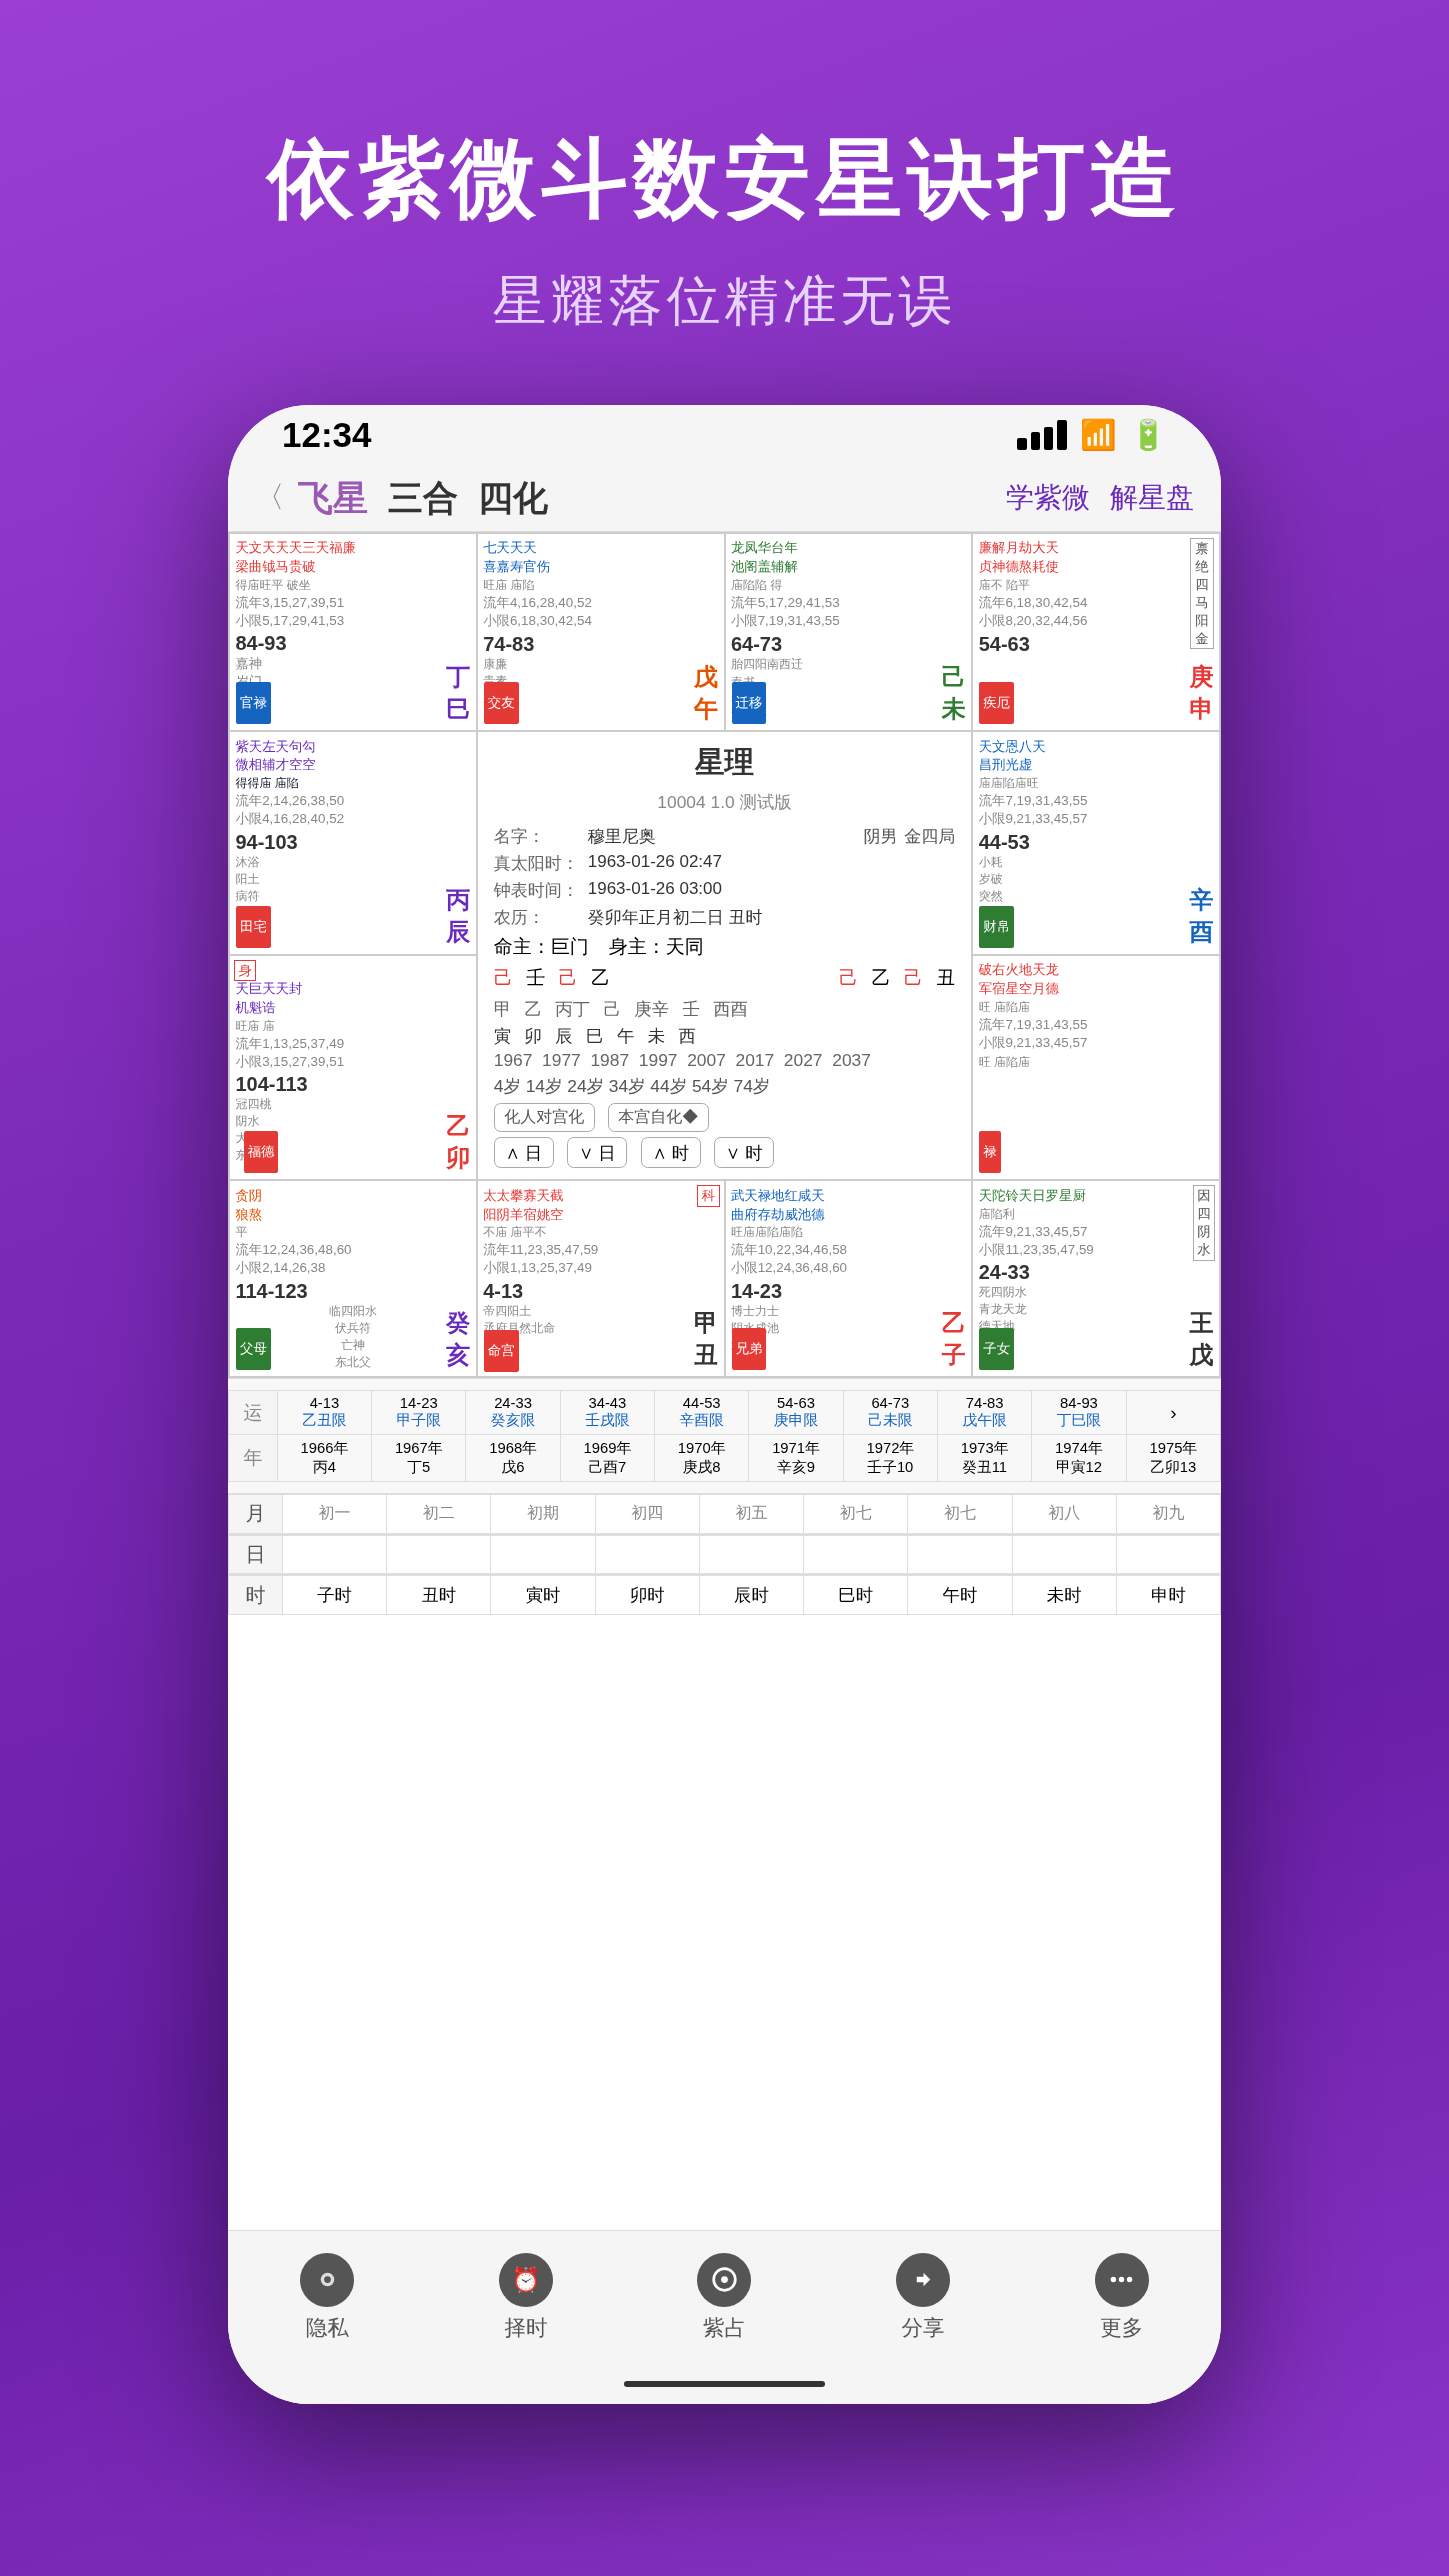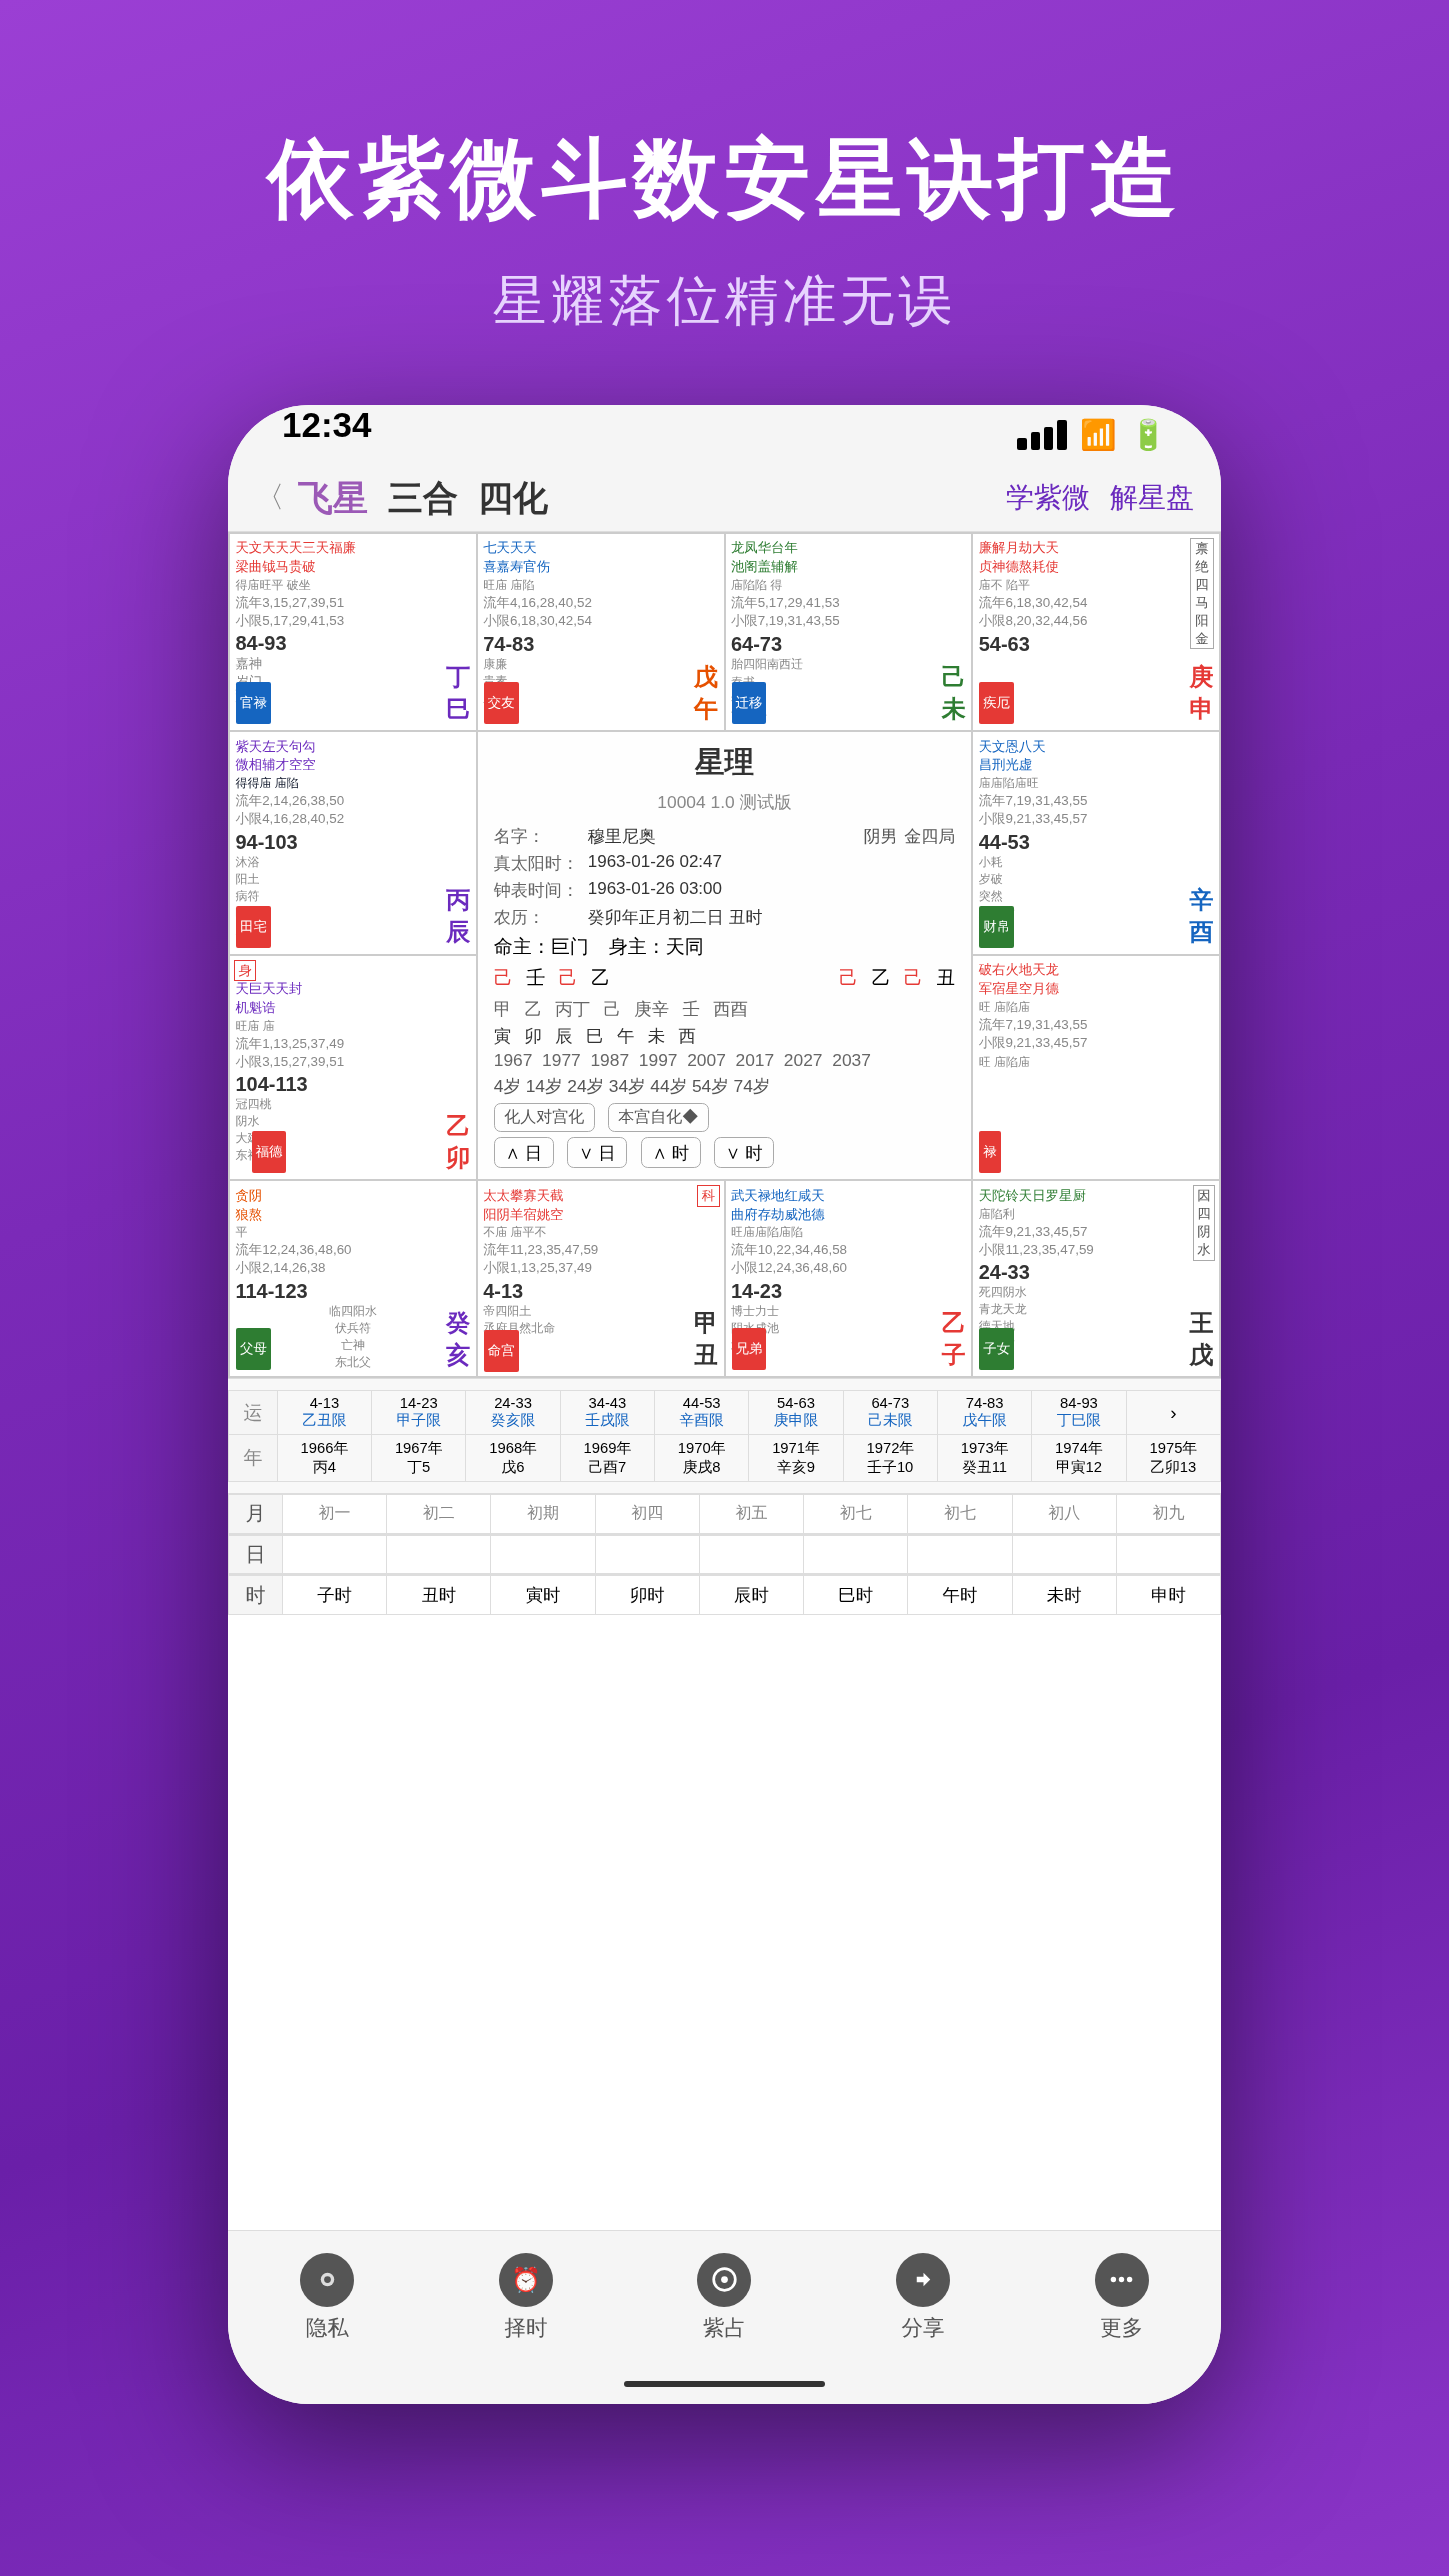--- a/index.html
+++ b/index.html
@@ -38,20 +38,21 @@
       overflow: hidden;
       position: relative;
       display: flex;
       flex-direction: column;
     }
     
     .status-bar {
       background: #f5f5f5;
       height: 60px;
       display: flex;
+      align-items: center;
       justify-content: space-between;
       padding: 0 54px;
       flex-shrink: 0;
     }
     .status-time {
       font-size: 35px;
       font-weight: 600;
       color: #000;
     }
     .status-icons {
@@ -432,21 +433,21 @@
 
       <div class="chart-cell cell-main">
         <div style="position:absolute;top:4px;left:4px;border:0.7px solid #e53935;padding:0.7px 3.4px;font-size:13.4px;color:#e53935;">身</div>
         <div class="stars-line cell-purple" style="font-size:13.4px;margin-top:19px;">天巨天天封<br>机魁诰</div>
         <div style="font-size:12px;color:#888;">旺庙 庙</div>
         <div class="liuyear">流年1,13,25,37,49<br>小限3,15,27,39,51</div>
         <div style="display:flex;align-items:center;gap:6.7px;margin-top:2.7px;">
           <span class="range-num">104-113</span>
         </div>
         <div style="font-size:12px;color:#888;">冠四桃<br>阴水<br>大建耗<br>东福</div>
-        <span class="fate-marker fate-marker-red" style="position:absolute;bottom:5.4px;left:21px;">福德</span>
+        <span class="fate-marker fate-marker-red" style="position:absolute;bottom:5.4px;left:13px;">福德</span>
         <span style="position:absolute;bottom:5.4px;right:5.4px;font-size:24px;font-weight:bold;color:#e53935;">乙<br>卯</span>
       </div>
 
       <div class="chart-cell cell-main">
         <div class="stars-line cell-red" style="font-size:13.4px;">破右火地天龙<br>军宿星空月德</div>
         <div style="font-size:12px;color:#888;">旺 庙陷庙</div>
         <div class="liuyear">流年7,19,31,43,55<br>小限9,21,33,45,57</div>
         <div style="font-size:12px;color:#888;margin-top:2.7px;">旺 庙陷庙</div>
         <span class="fate-marker fate-marker-red" style="position:absolute;bottom:5.4px;left:5.4px;">禄</span>
       </div>

